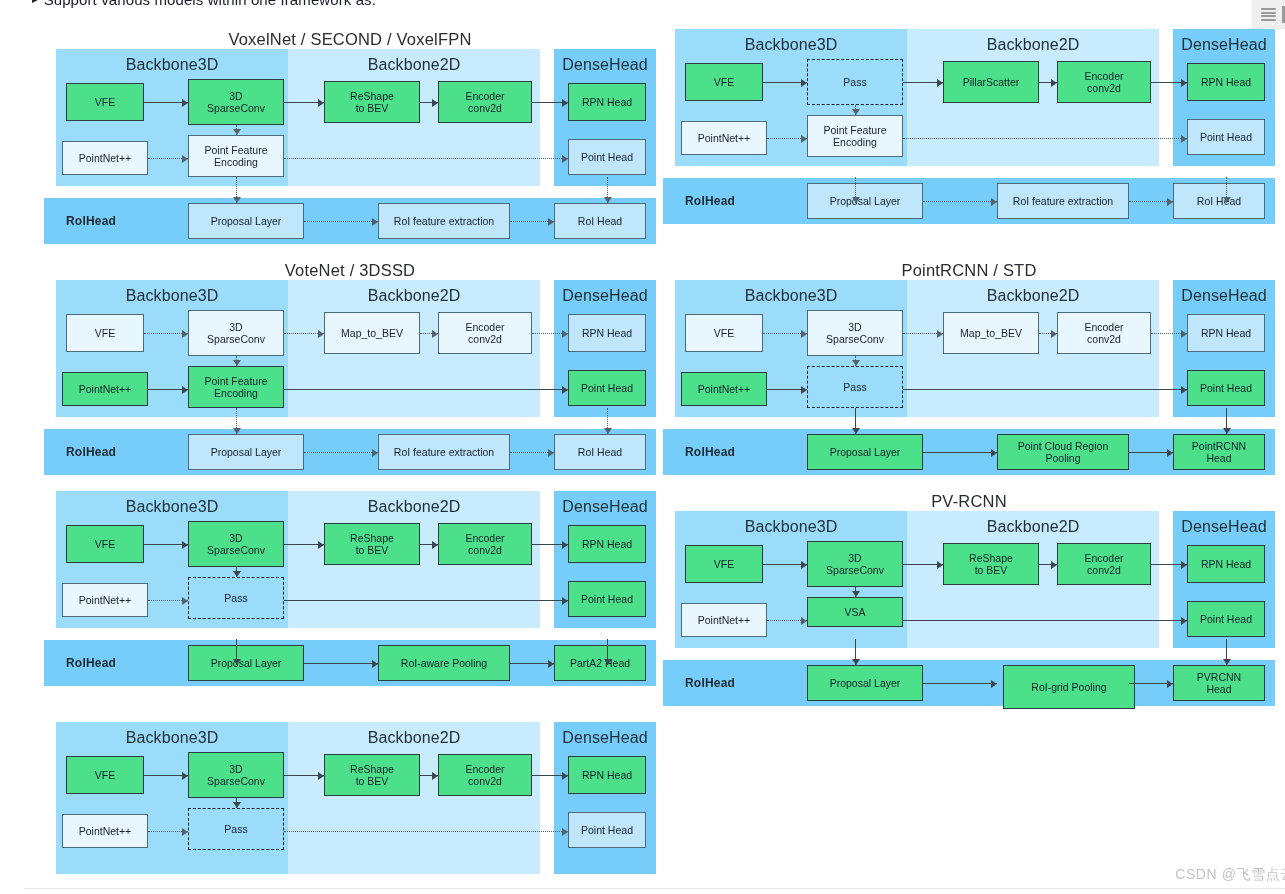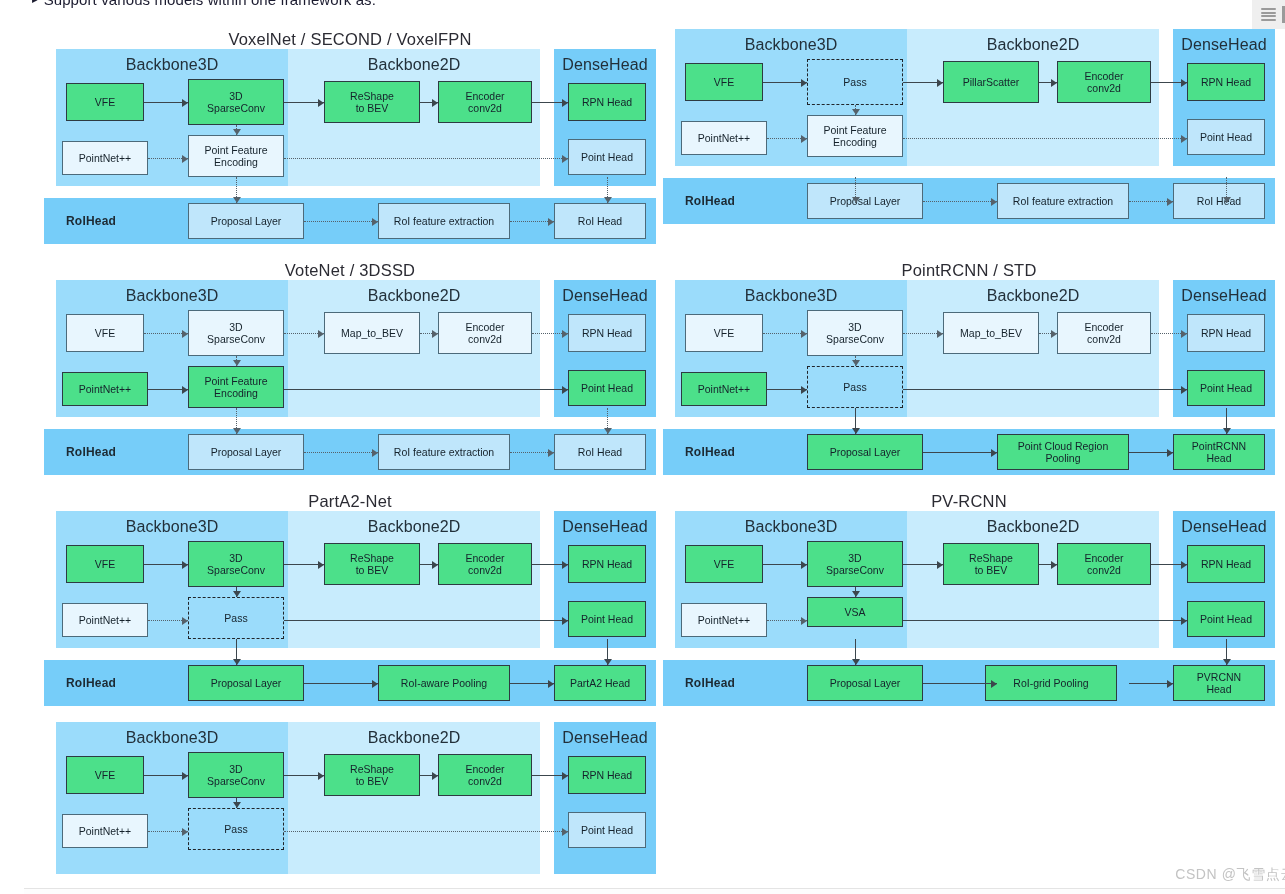--- a/index.html
+++ b/index.html
@@ -395,21 +395,20 @@
           <div class="arrow-r" style="left: 504px; top: 20px;"></div>
         </div>
         <div style="position: absolute; left: 0px; top: 157px; width: 612px; height: 12px;">
           <div class="conn v-solid" style="left: 192px; top: -9px; height: 26px;"></div>
           <div class="arrow-d" style="left: 188.5px; top: 11px;"></div>
           <div class="conn v-solid" style="left: 563px; top: -9px; height: 26px;"></div>
           <div class="arrow-d" style="left: 559.5px; top: 11px;"></div>
         </div>
       </div>
       <div class="diagram" style="left: 20px; top: 462px; width: 612px;">
-        <div class="dg-title">PartA2-Net</div>
         <div class="stage-row">
           <div class="pane pane-3d" style="position: absolute; left: 12px; width: 232px; top: 0px; height: 100%;">
             <div class="pane-label">Backbone3D</div>
           </div>
           <div class="pane pane-2d" style="position: absolute; left: 244px; width: 252px; top: 0px; height: 100%;">
             <div class="pane-label">Backbone2D</div>
           </div>
           <div class="pane pane-dh" style="position: absolute; left: 510px; width: 102px; top: 0px; height: 100%;">
             <div class="pane-label">DenseHead</div>
           </div>
@@ -492,21 +491,21 @@
           <div class="arrow-r" style="left: 138px; top: 106px; border-left-color: rgb(85, 97, 106);"></div>
           <div class="conn h-solid" style="left: 240px; top: 109px; width: 284px;"></div>
           <div class="arrow-r" style="left: 518px; top: 106px;"></div>
           <div class="conn v-solid" style="left: 192px; top: 76px; height: 10px;"></div>
           <div class="arrow-d" style="left: 188.5px; top: 80px;"></div>
         </div>
         <div style="position: relative; height: 0px;"></div>
         <div class="roi-row">
           <div class="roi-label">RoIHead</div>
           <div class="node green" style="left: 144px; top: 5px; width: 116px; height: 36px;">Proposal Layer</div>
-          <div class="node green" style="left: 322px; top: 5px; width: 132px; height: 36px;">RoI-grid Pooling</div>
+          <div class="node green" style="left: 340px; top: 5px; width: 132px; height: 44px;">RoI-grid Pooling</div>
           <div class="node green" style="left: 510px; top: 5px; width: 92px; height: 36px;">PVRCNN
 Head</div>
           <div class="conn h-solid" style="left: 260px; top: 23px; width: 74px;"></div>
           <div class="arrow-r" style="left: 328px; top: 20px;"></div>
           <div class="conn h-solid" style="left: 466px; top: 23px; width: 44px;"></div>
           <div class="arrow-r" style="left: 504px; top: 20px;"></div>
         </div>
         <div style="position: absolute; left: 0px; top: 157px; width: 612px; height: 12px;">
           <div class="conn v-solid" style="left: 192px; top: -9px; height: 26px;"></div>
           <div class="arrow-d" style="left: 188.5px; top: 11px;"></div>

